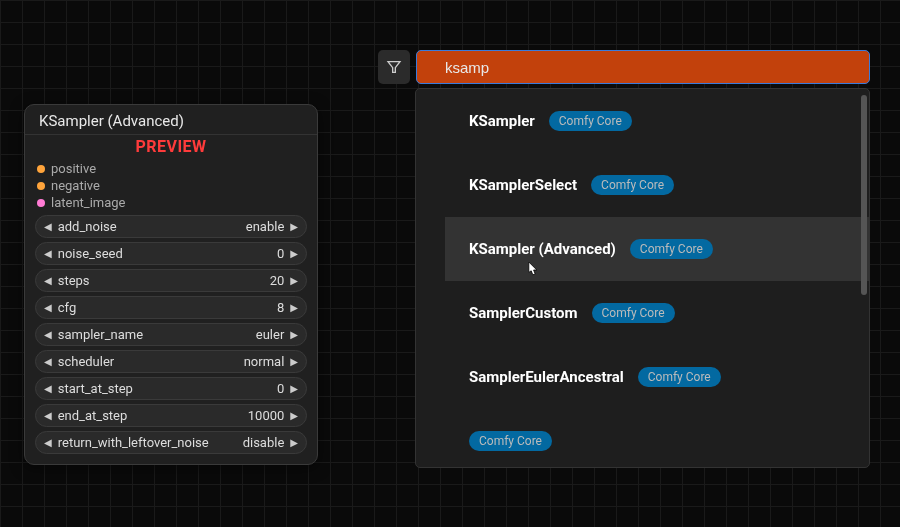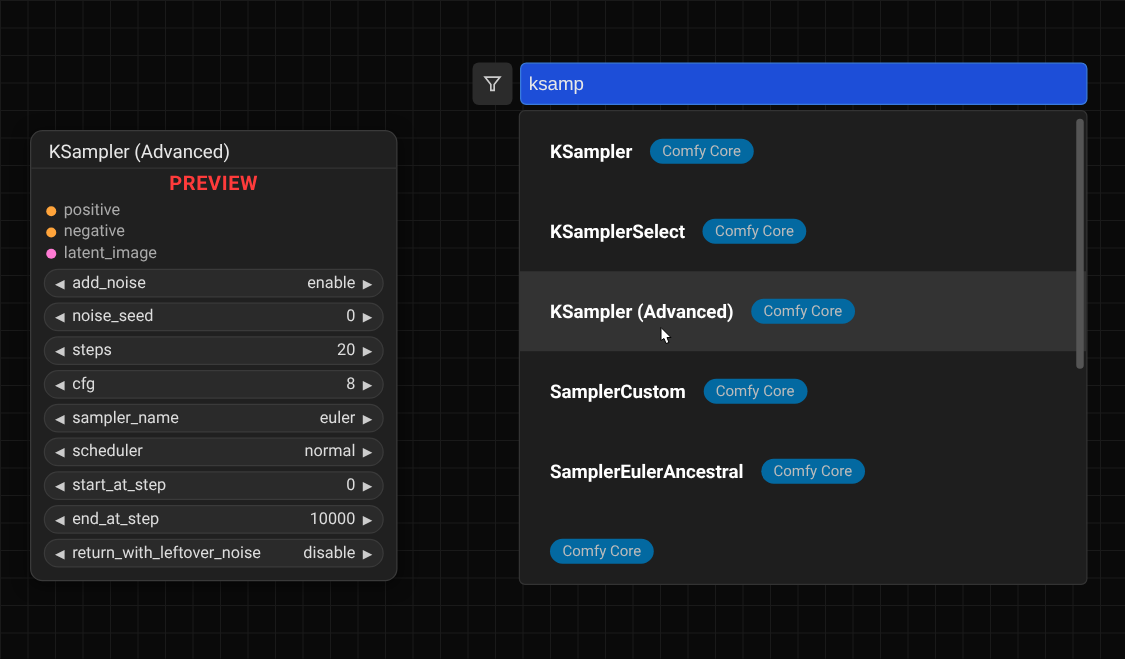--- a/index.html
+++ b/index.html
@@ -89,38 +89,39 @@
   }
   .filter-btn {
     width: 32px; height: 34px;
     background: #2b2b2b;
     border-radius: 5px;
     display: flex; align-items: center; justify-content: center;
     color: #ccc;
   }
   .search-input {
     flex: 1;
-    background: #1d4ed8;
+    background: #c2410c;
     border: 1px solid #3a7bdc;
     border-radius: 5px;
-    padding: 7px 6px;
+    padding: 7px 28px;
     color: #e8e8e8;
     font-size: 15px;
     outline: none;
   }
   .results {
     margin-top: 4px;
     margin-left: 37px;
     width: 455px;
     background: #1e1e1e;
     border: 1px solid #333;
     border-radius: 5px;
     max-height: 380px;
     overflow: hidden;
     position: relative;
+    padding-left: 29px;
   }
   .result {
     padding: 22px 24px;
     display: flex; align-items: center; gap: 14px;
     font-size: 15px;
   }
   .result.hover { background: #333; }
   .result .name { color: #fff; font-weight: 700; }
   .result .tag {
     background: #0369a1;

